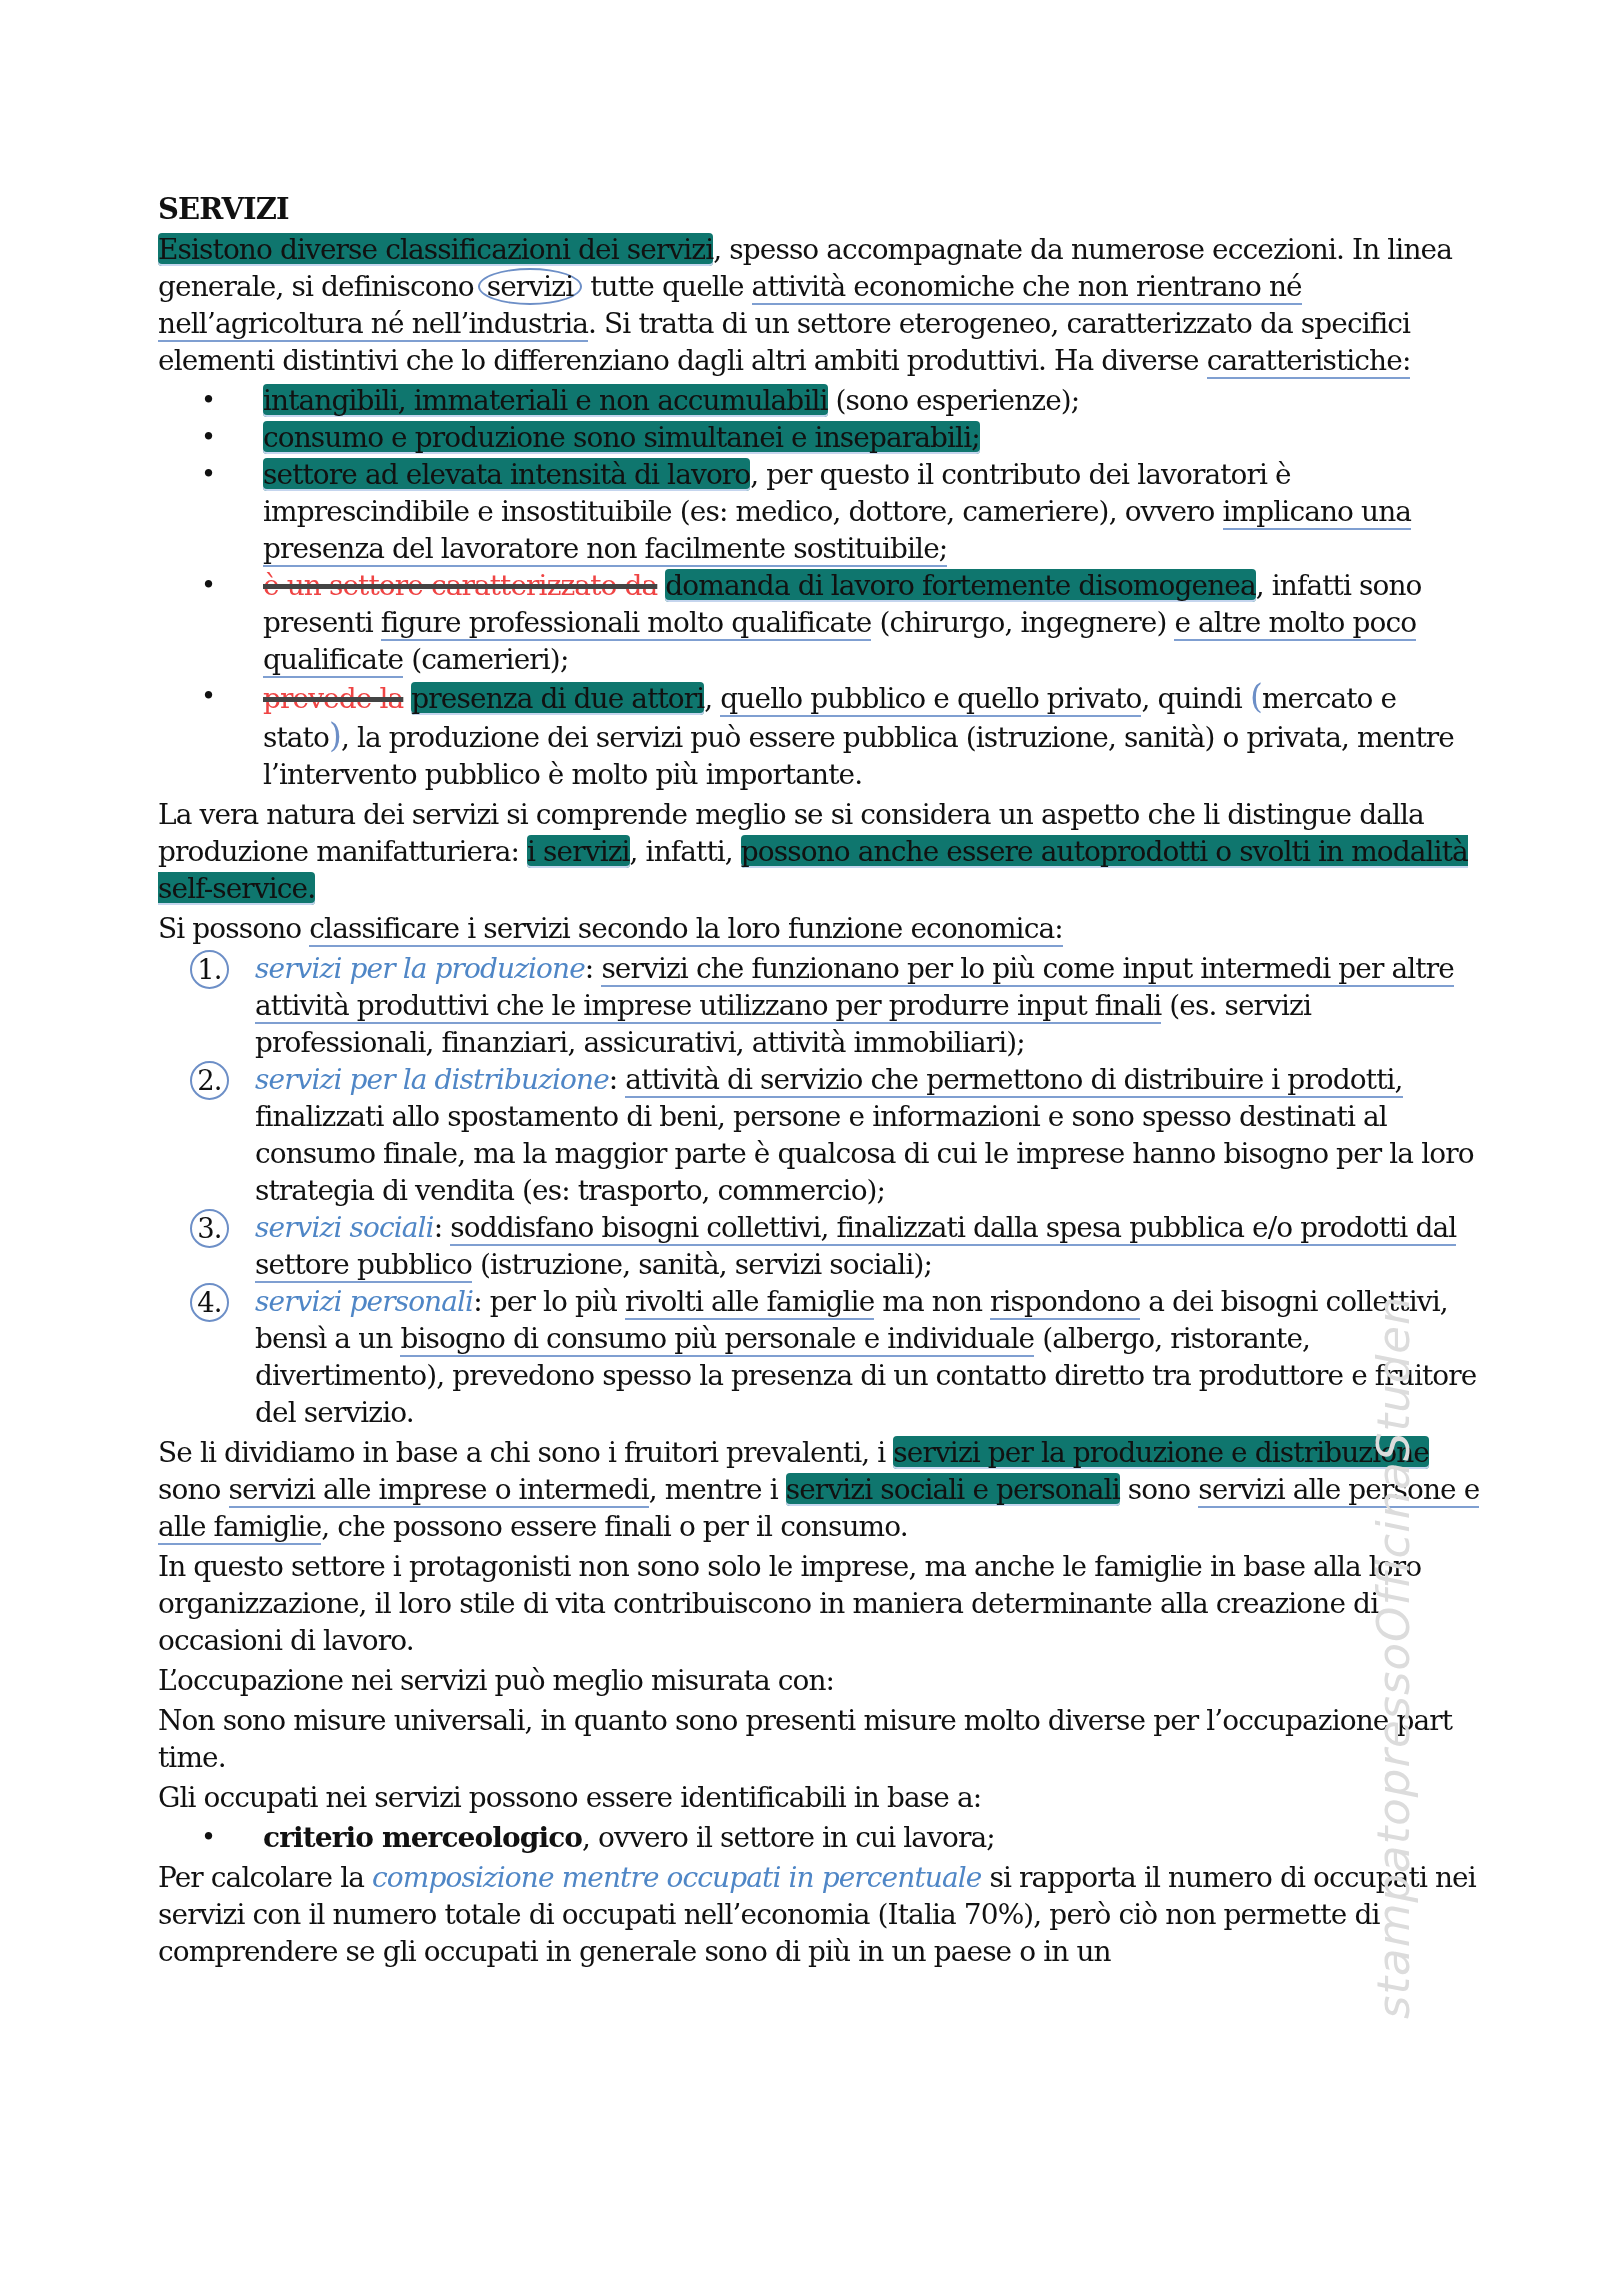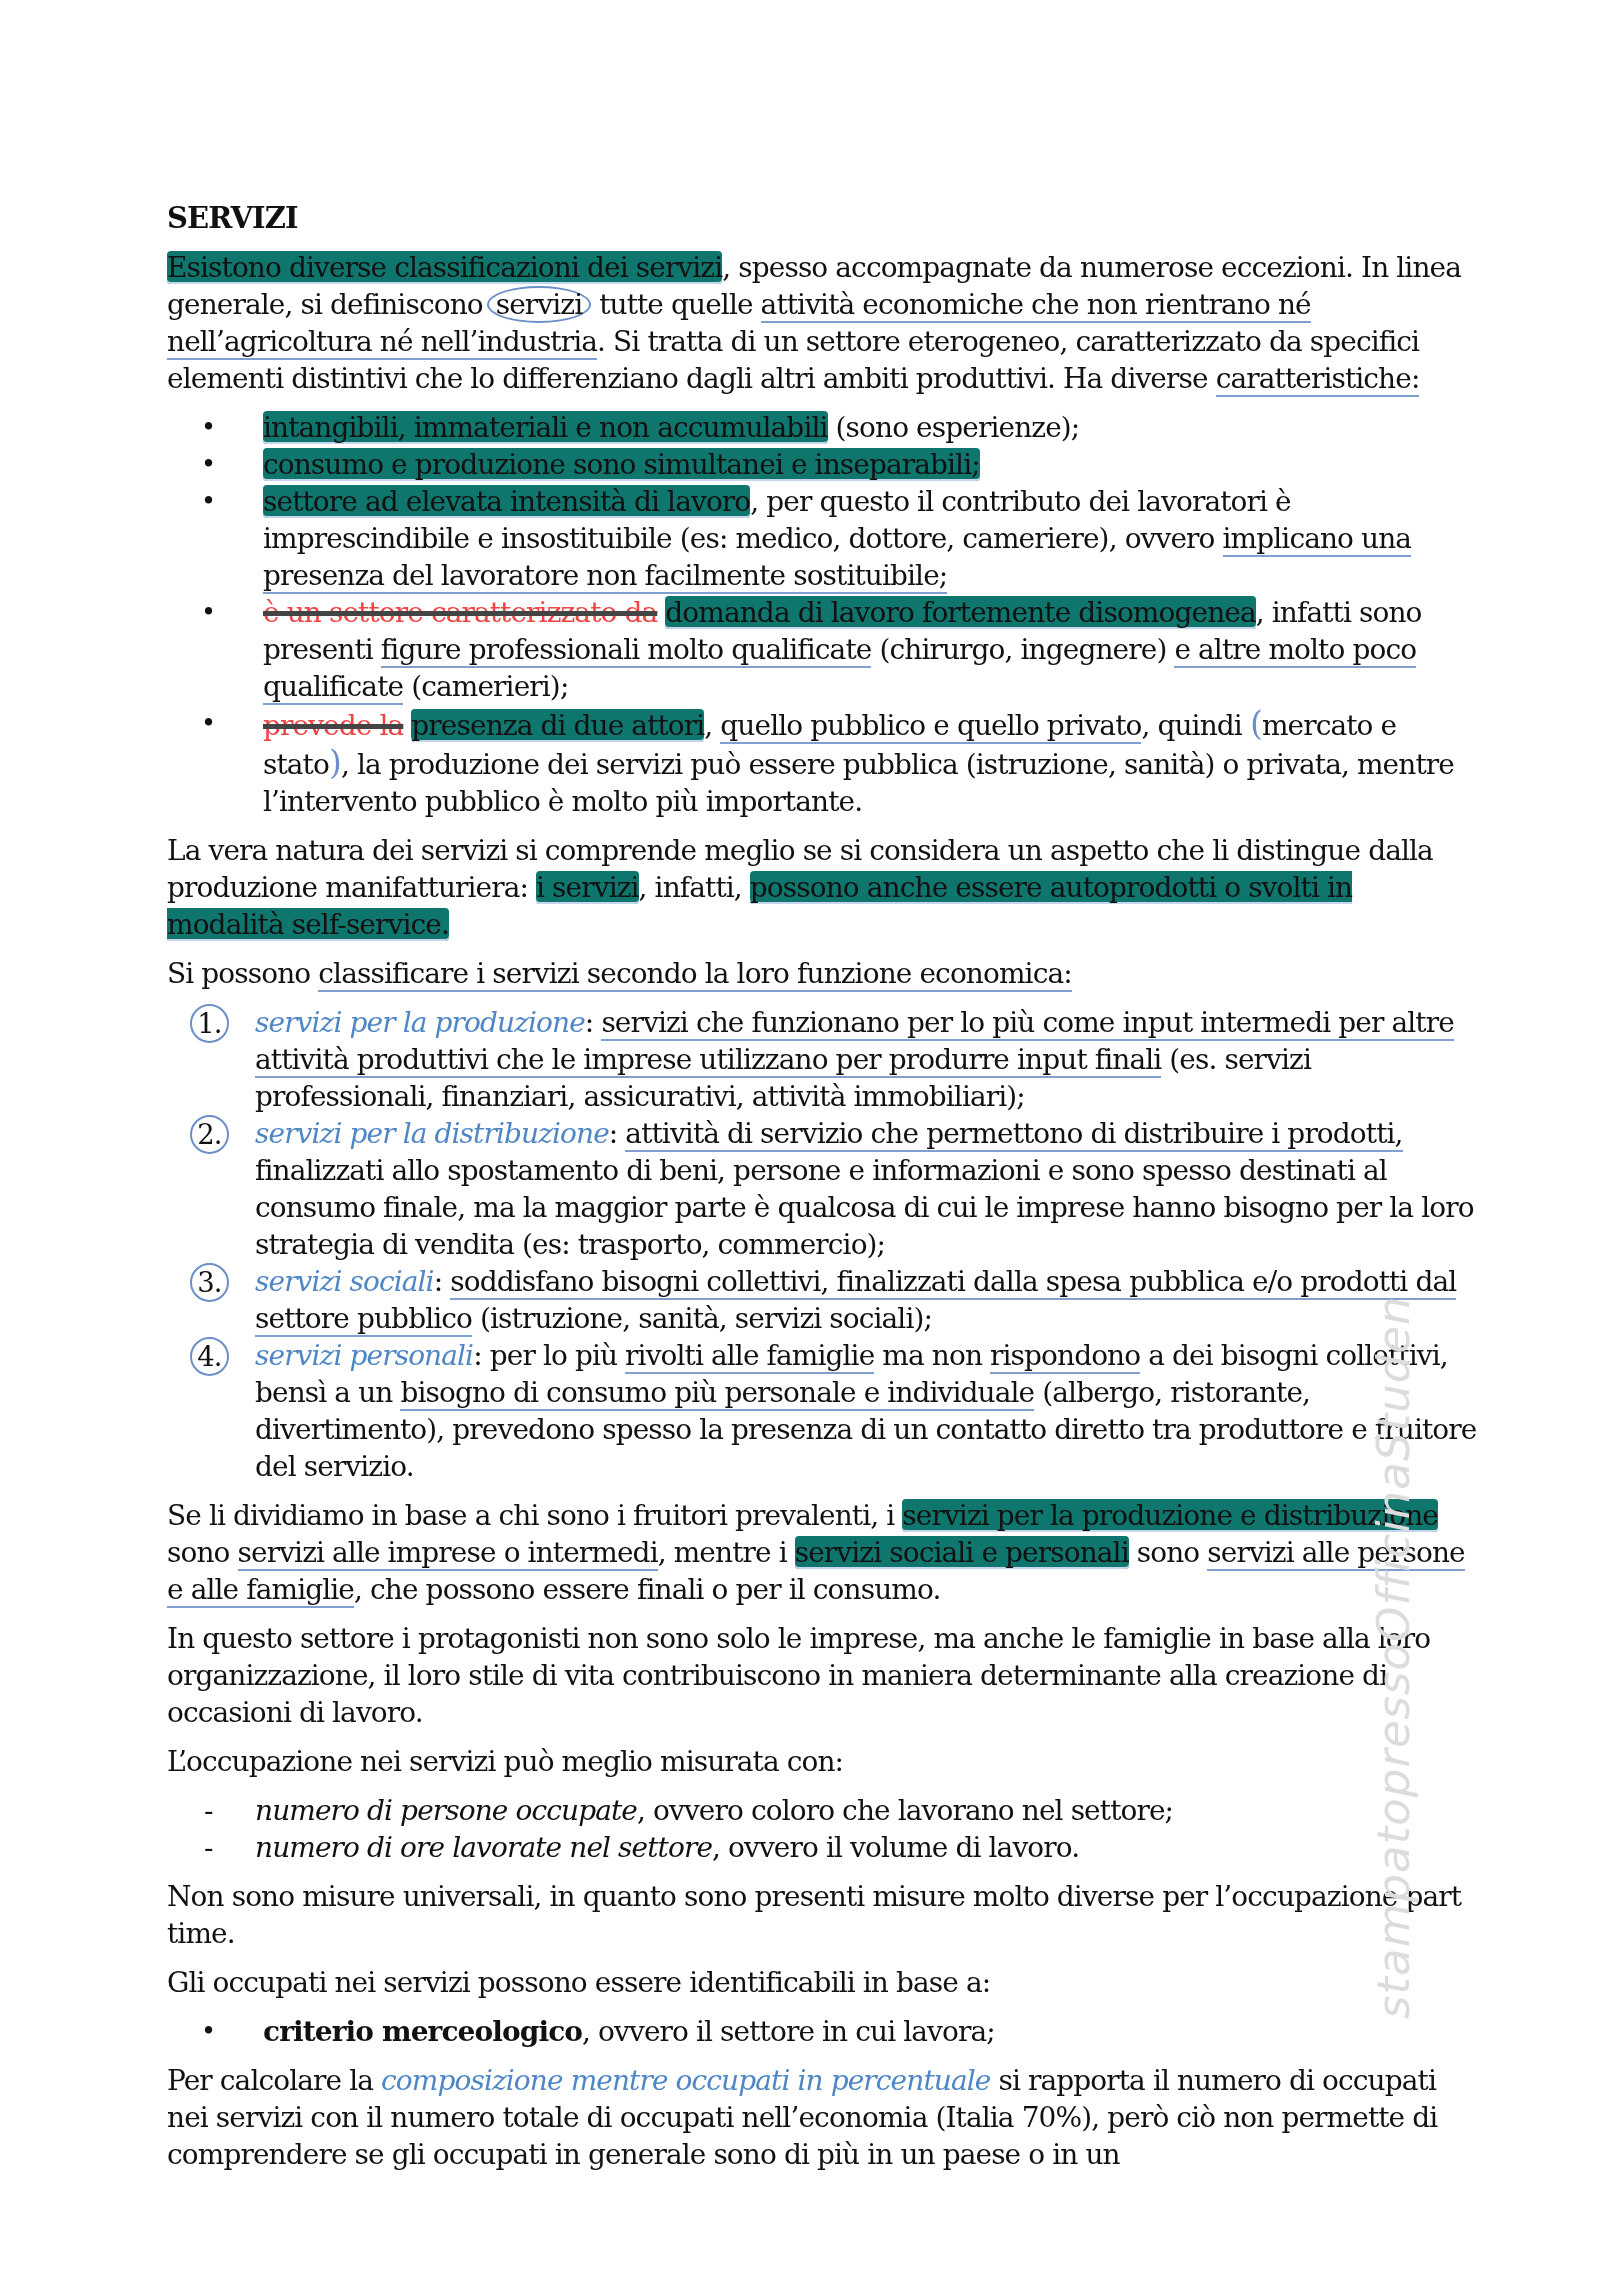--- a/index.html
+++ b/index.html
@@ -4,21 +4,21 @@
   <style>
     html, body { margin: 0; padding: 0; background: #ffffff; }
     body { width: 1621px; height: 2293px; position: relative; overflow: hidden; }
     .page {
       position: absolute; left: 155px; top: 188px; width: 1333px;
       font-family: "DejaVu Serif", "Liberation Serif", serif;
       font-size: 28px; line-height: 37px; color: #111111;
       letter-spacing: -0.9px;
     }
     .title { font-weight: bold; font-size: 29px; }
-    p { margin: 12px; }
+    p { margin: 3px; }
     .hl { background: #0f766e; box-shadow: 0 -2px 0 #c5d5ee inset; border-radius: 4px; }
     .ul { border-bottom: 2.9px solid #7f9fd1; padding-bottom: 0px; }
     .blue-it { color: #4f86c6; font-style: italic; }
     .it { font-style: italic; }
     .b { font-weight: bold; }
     .circle { border: 2.5px solid #6d8fc7; border-radius: 50%; padding: 0 6.9px; margin-left: -3.9px; }
     .scribble { color: #ef4444; text-decoration: line-through; text-decoration-color: #444; text-decoration-thickness: 4.9px; }
     ul.bullets { list-style: none; margin: 0; padding: 0 0 0 100px; }
     ul.bullets li { position: relative; padding-left: 8px; }
     ul.bullets li::before { content: "\2022"; position: absolute; left: -54px; top: 0; font-size: 25.5px; }
@@ -68,24 +68,20 @@
     <li><span class="num">2.</span><span class="blue-it">servizi per la distribuzione</span><span>: </span><span class="ul">attività di servizio che permettono di distribuire i prodotti,</span><span> finalizzati allo spostamento di beni, persone e informazioni e sono spesso destinati al consumo finale, ma la maggior parte è qualcosa di cui le imprese hanno bisogno per la loro strategia di vendita (es: trasporto, commercio);</span></li>
     <li><span class="num">3.</span><span class="blue-it">servizi sociali</span><span>: </span><span class="ul">soddisfano bisogni collettivi, finalizzati dalla spesa pubblica e/o prodotti dal settore pubblico</span><span> (istruzione, sanità, servizi sociali);</span></li>
     <li><span class="num">4.</span><span class="blue-it">servizi personali</span><span>: </span><span>per lo più </span><span class="ul">rivolti alle famiglie</span><span> ma non </span><span class="ul">rispondono</span><span> a dei bisogni collettivi, bensì a un </span><span class="ul">bisogno di consumo più personale e individuale</span><span> (albergo, ristorante, divertimento), prevedono spesso la presenza di un contatto diretto tra produttore e fruitore del servizio.</span></li>
   </ol>
 
   <p><span>Se li dividiamo in base a chi sono i fruitori prevalenti, i </span><span class="hl">servizi per la produzione e distribuzione</span><span> sono </span><span class="ul">servizi alle imprese o intermedi</span><span>, mentre i </span><span class="hl">servizi sociali e personali</span><span> sono </span><span class="ul">servizi alle persone e alle famiglie</span><span>, che possono essere finali o per il consumo.</span></p>
 
   <p>In questo settore i protagonisti non sono solo le imprese, ma anche le famiglie in base alla loro organizzazione, il loro stile di vita contribuiscono in maniera determinante alla creazione di occasioni di lavoro.</p>
   <p>L’occupazione nei servizi può meglio misurata con:</p>
 
-  <ul class="dashes">
-    <li><span class="it">numero di persone occupate</span><span>, ovvero coloro che lavorano nel settore;</span></li>
-    <li><span class="it">numero di ore lavorate nel settore</span><span>, ovvero il volume di lavoro.</span></li>
-  </ul>
 
   <p>Non sono misure universali, in quanto sono presenti misure molto diverse per l’occupazione part time.</p>
   <p>Gli occupati nei servizi possono essere identificabili in base a:</p>
 
   <ul class="bullets">
     <li><span class="b">criterio merceologico</span><span>, ovvero il settore in cui lavora;</span></li>
   </ul>
 
   <p><span>Per calcolare la </span><span class="blue-it">composizione mentre occupati in percentuale</span><span> si rapporta il numero di occupati nei servizi con il numero totale di occupati nell’economia (Italia 70%), però ciò non permette di comprendere se gli occupati in generale sono di più in un paese o in un</span></p>
 </div>

